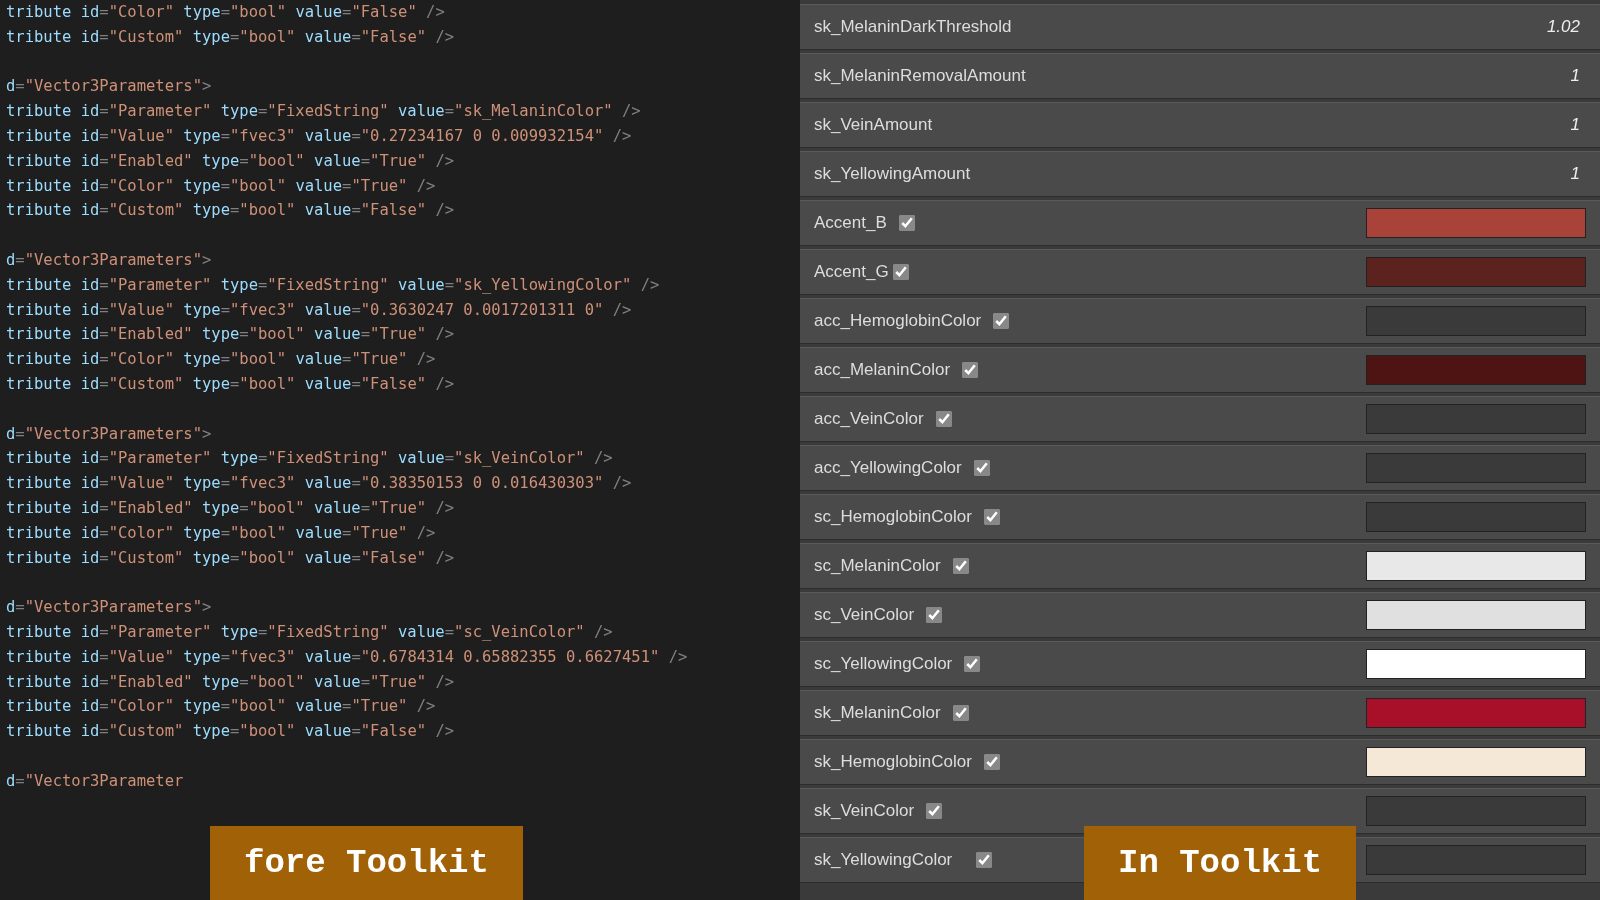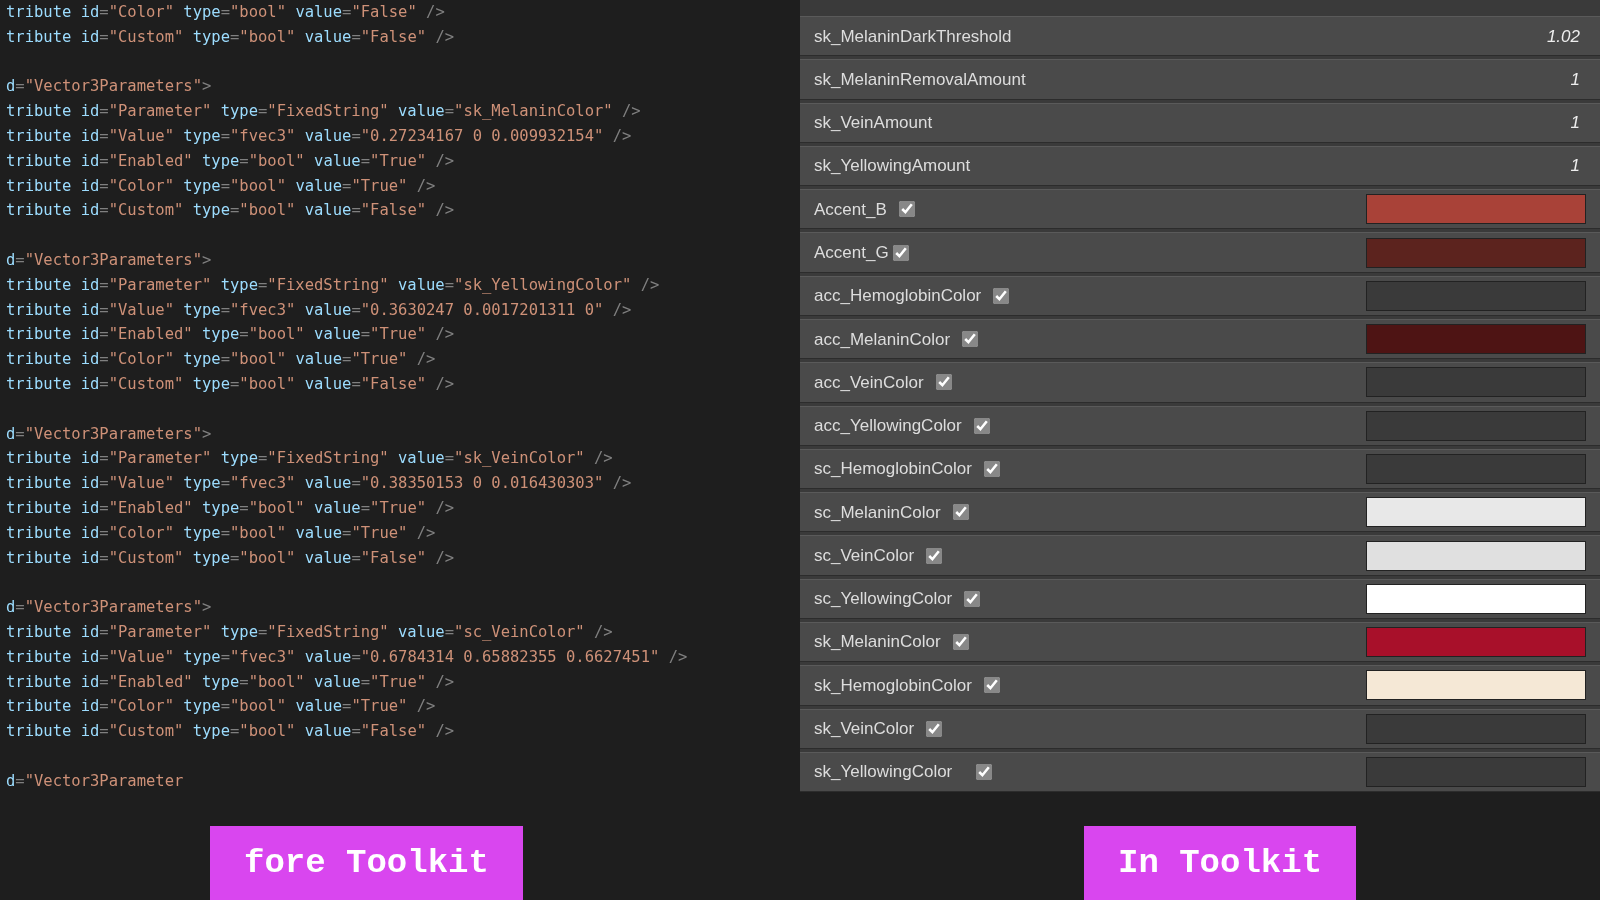--- a/index.html
+++ b/index.html
@@ -16,27 +16,27 @@
   }
   .left-pane {
     width: 800px;
     height: 900px;
     overflow: hidden;
     padding: 0 8px 0 6px;
     background: #1e1e1e;
   }
   .right-pane {
     width: 800px;
-    height: 792px;
+    height: 900px;
     background: #3a3a3a;
     overflow: hidden;
     display: flex;
     flex-direction: column;
     gap: 3px;
-    padding-top:16px;
+    padding-top:4px;
   }
   
   .xml-line { white-space: pre; color: #808080; }
   .attr-name { color: #9cdcfe; }
   .attr-val { color: #ce9178; }
   .blank { height: 1.6em; }
   
   .prop-row {
     display: flex;
     align-items: center;
@@ -67,21 +67,21 @@
   }
   .prop-row .swatch {
     width: 220px;
     height: 30px;
     border: 1px solid #222;
   }
   
   .caption {
     position: absolute;
     bottom: 0;
-    background:#d946ef;
+    background:#a16207;
     color:#fff;
     font-family:'Courier New', monospace;
     font-size:34px;
     font-weight:bold;
     padding:10px 34px;
   }
   .caption.left { left: 210px; }
   .caption.right { left: 1084px; }
 </style>
 </head>

